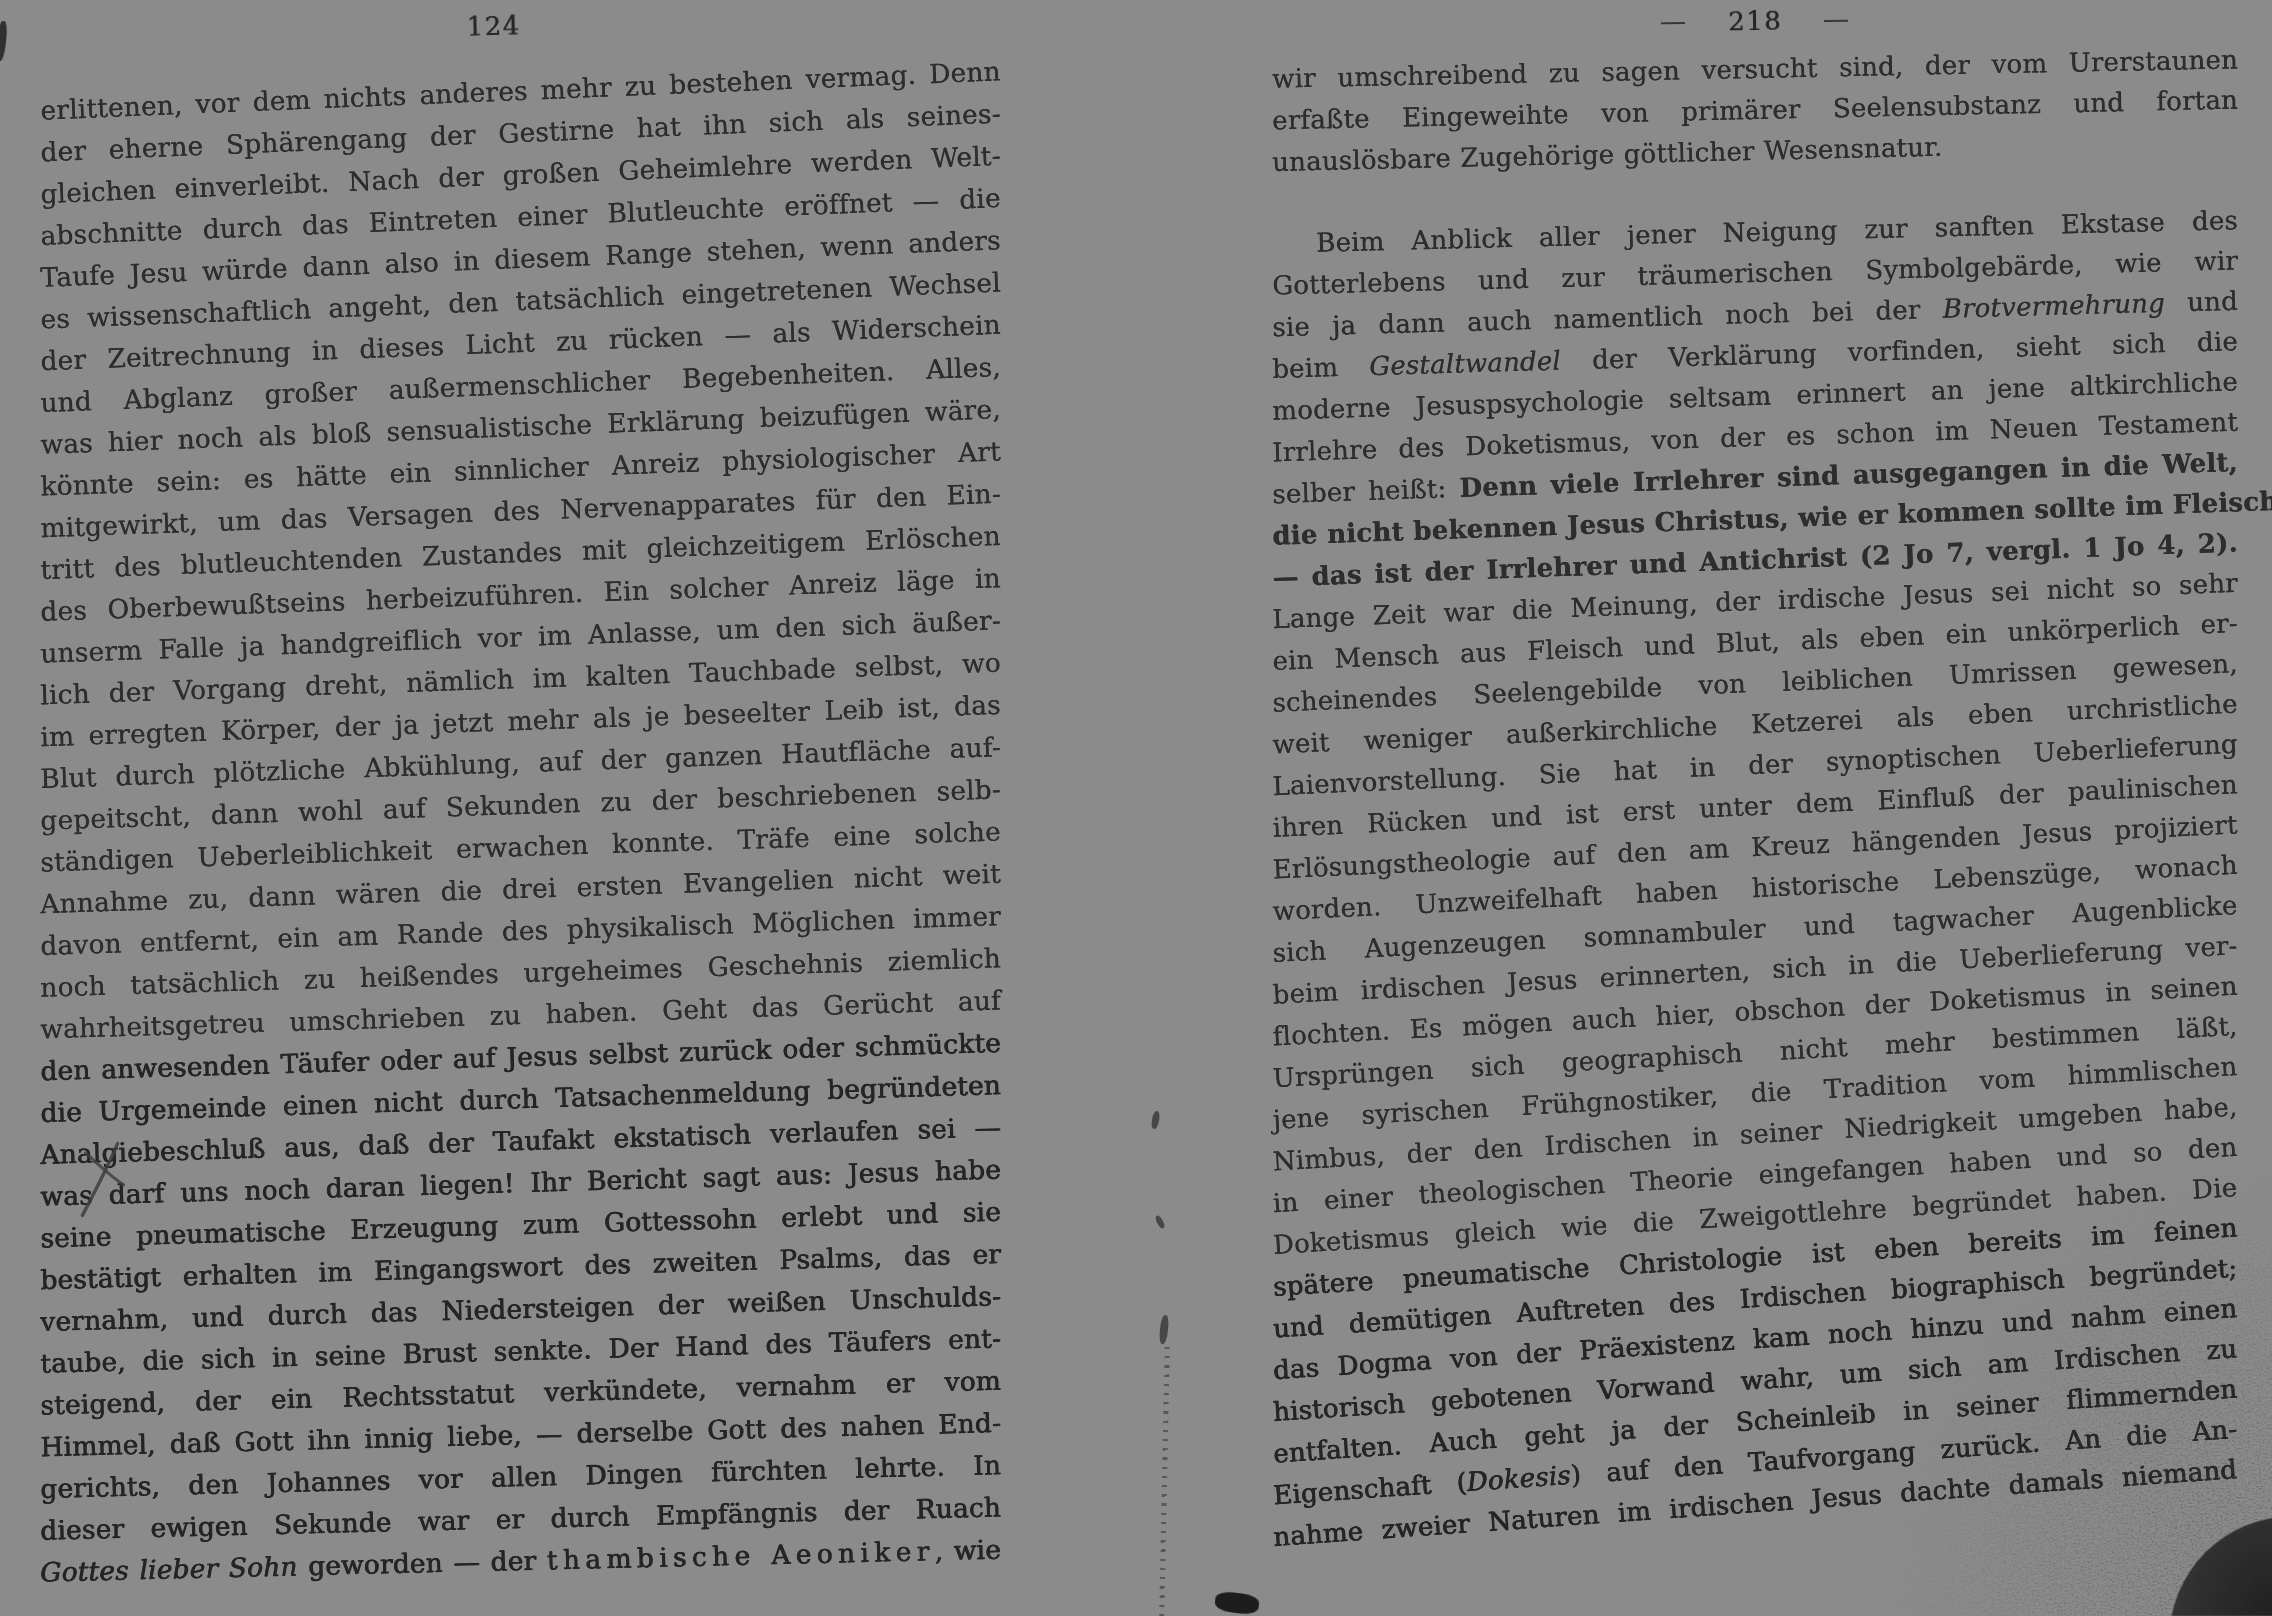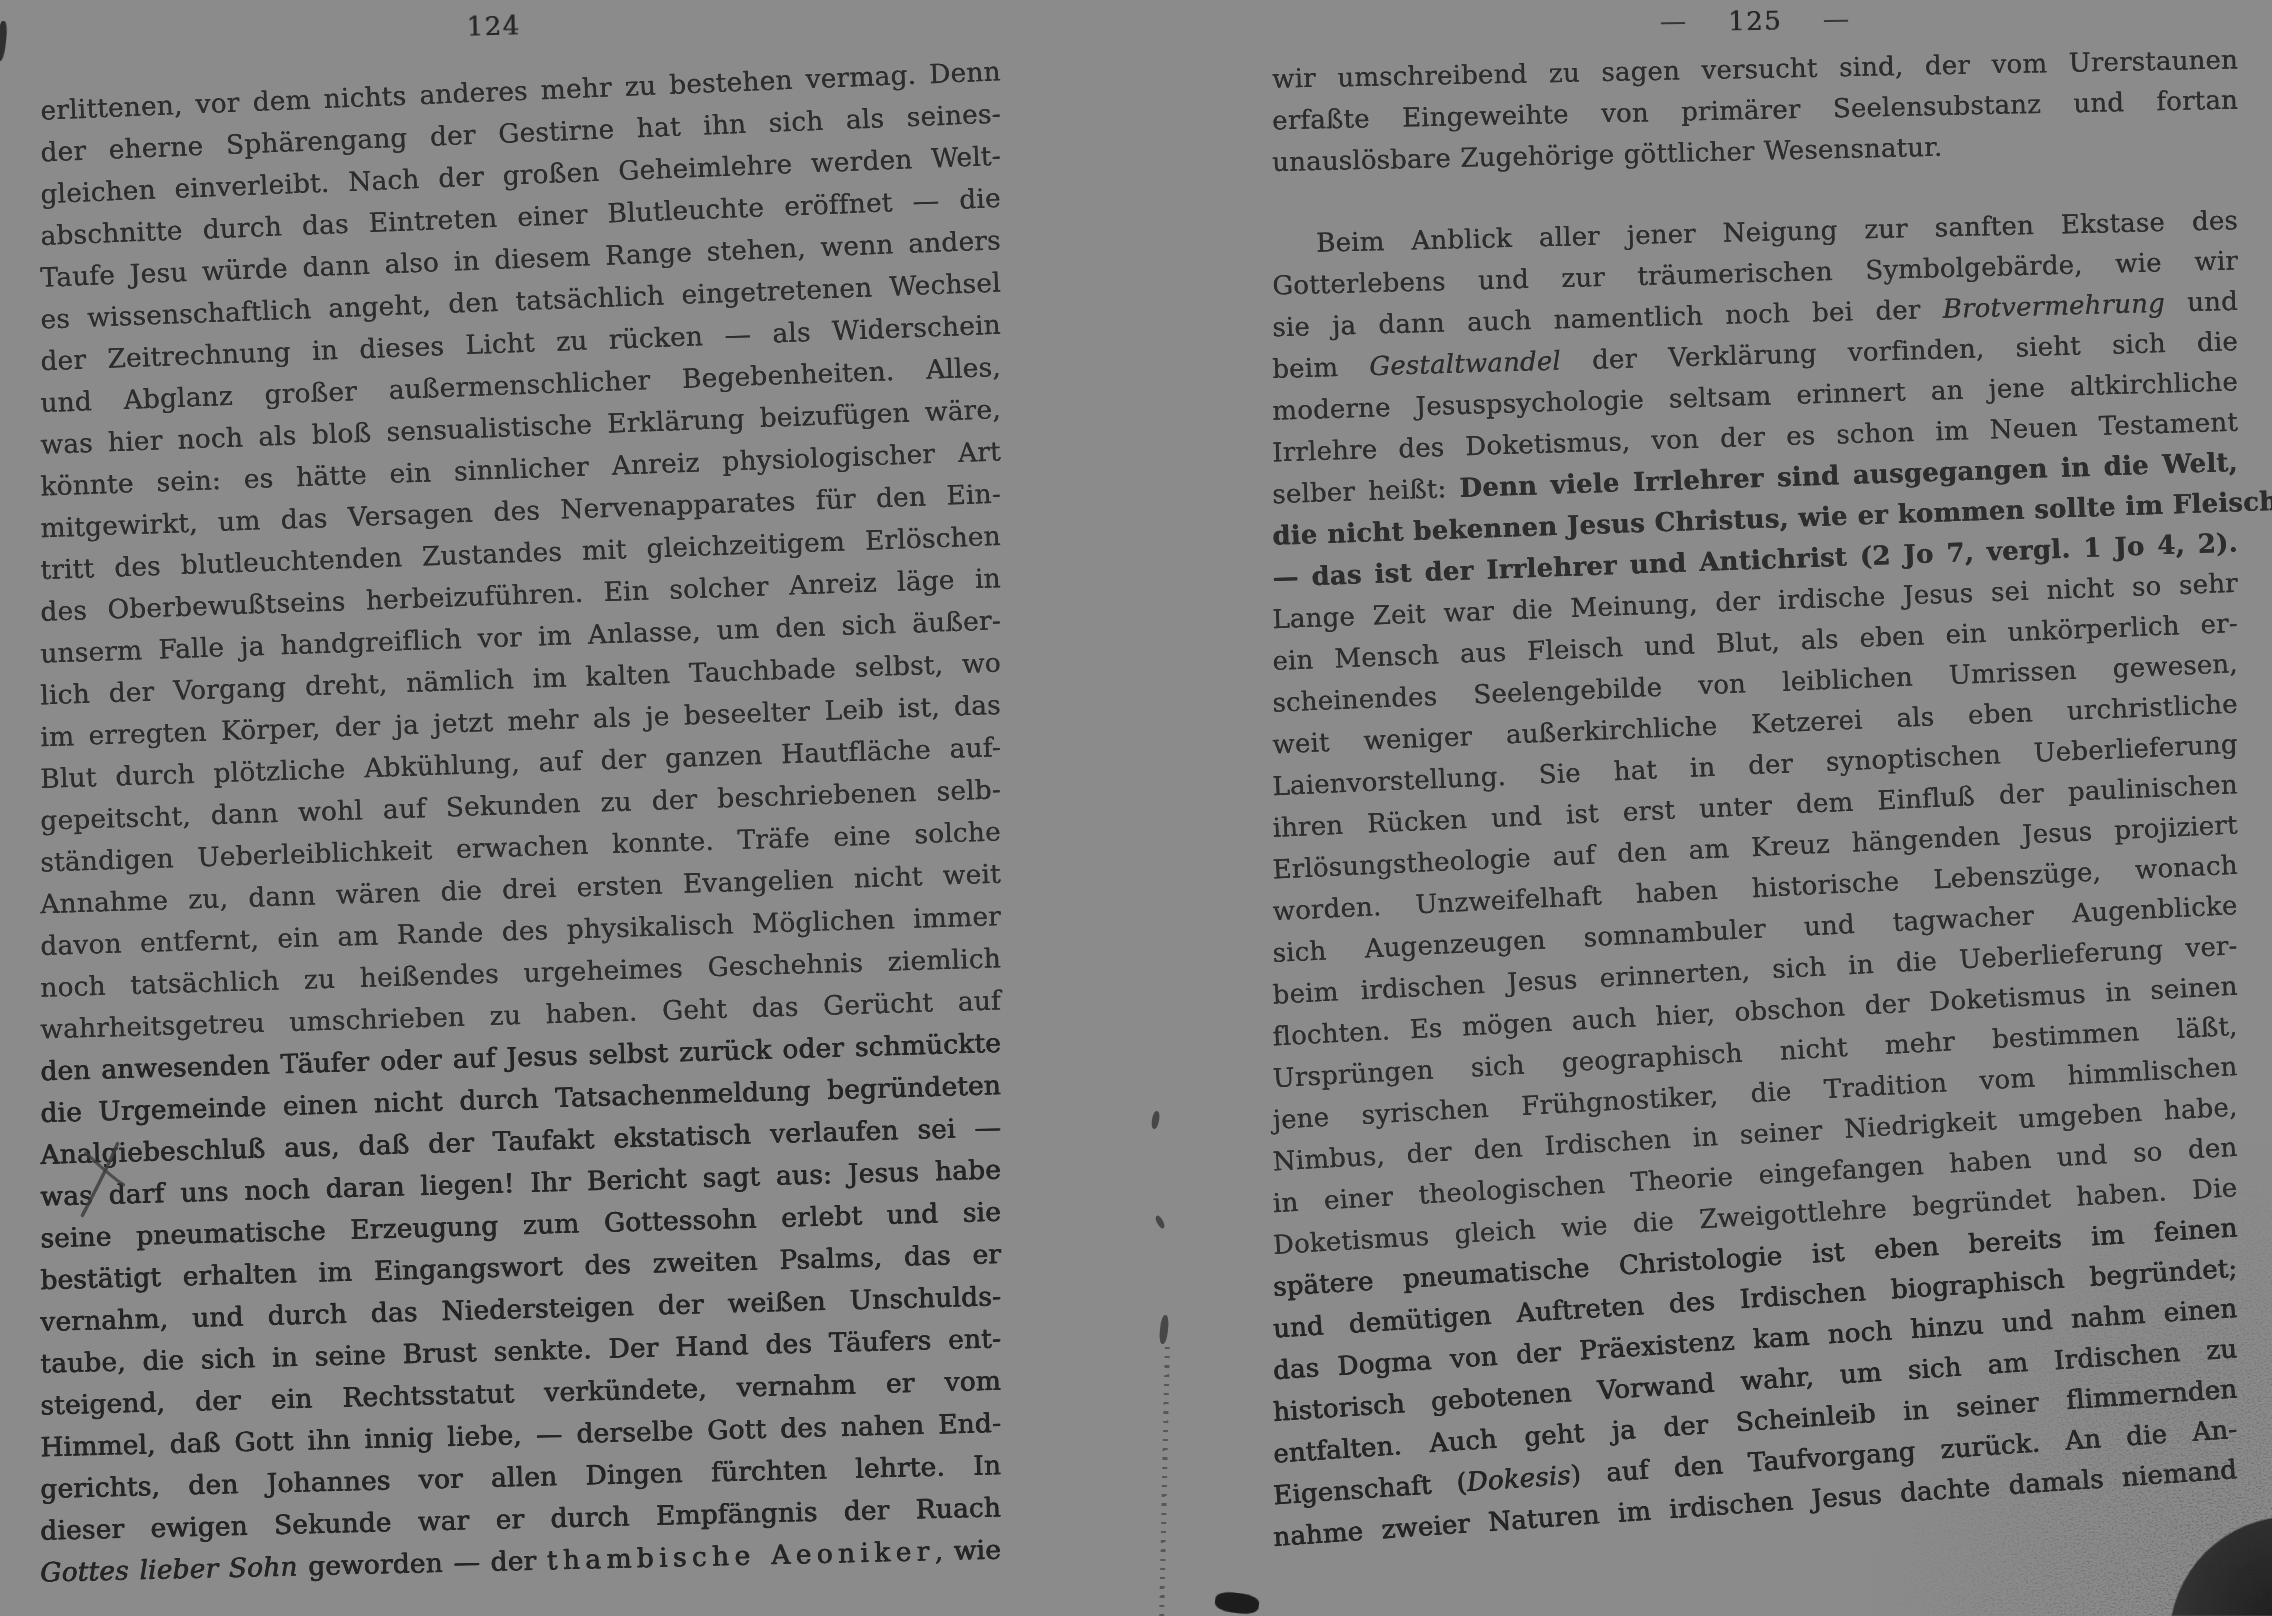--- a/index.html
+++ b/index.html
@@ -42,21 +42,21 @@
 </style>
 </head>
 <body>
 
 <div class="page-number" style="left:23px;top:10.7px;width:941px;transform:rotate(-1.5deg);">
   <span>124</span>
 </div>
 
 <div class="page-number" style="left:1272px;top:6.1px;width:966px;transform:rotate(-0.8deg);">
   <span class="dash">—</span>
-  <span>125</span>
+  <span>218</span>
   <span class="dash">—</span>
 </div>
 
 <div class="page" id="left-lines" style="left:40px;top:70px;width:961px;">
     <div class="line" style="transform: rotate(-2.35deg);">erlittenen, vor dem nichts anderes mehr zu bestehen vermag. Denn</div>
     <div class="line" style="transform: rotate(-2.322deg);">der eherne Sphärengang der Gestirne hat ihn sich als seines-</div>
     <div class="line" style="transform: rotate(-2.294deg);">gleichen einverleibt. Nach der großen Geheimlehre werden Welt-</div>
     <div class="line" style="transform: rotate(-2.266deg);">abschnitte durch das Eintreten einer Blutleuchte eröffnet — die</div>
     <div class="line" style="transform: rotate(-2.238deg);">Taufe Jesu würde dann also in diesem Range stehen, wenn anders</div>
     <div class="line" style="transform: rotate(-2.21deg);">es wissenschaftlich angeht, den tatsächlich eingetretenen Wechsel</div>

